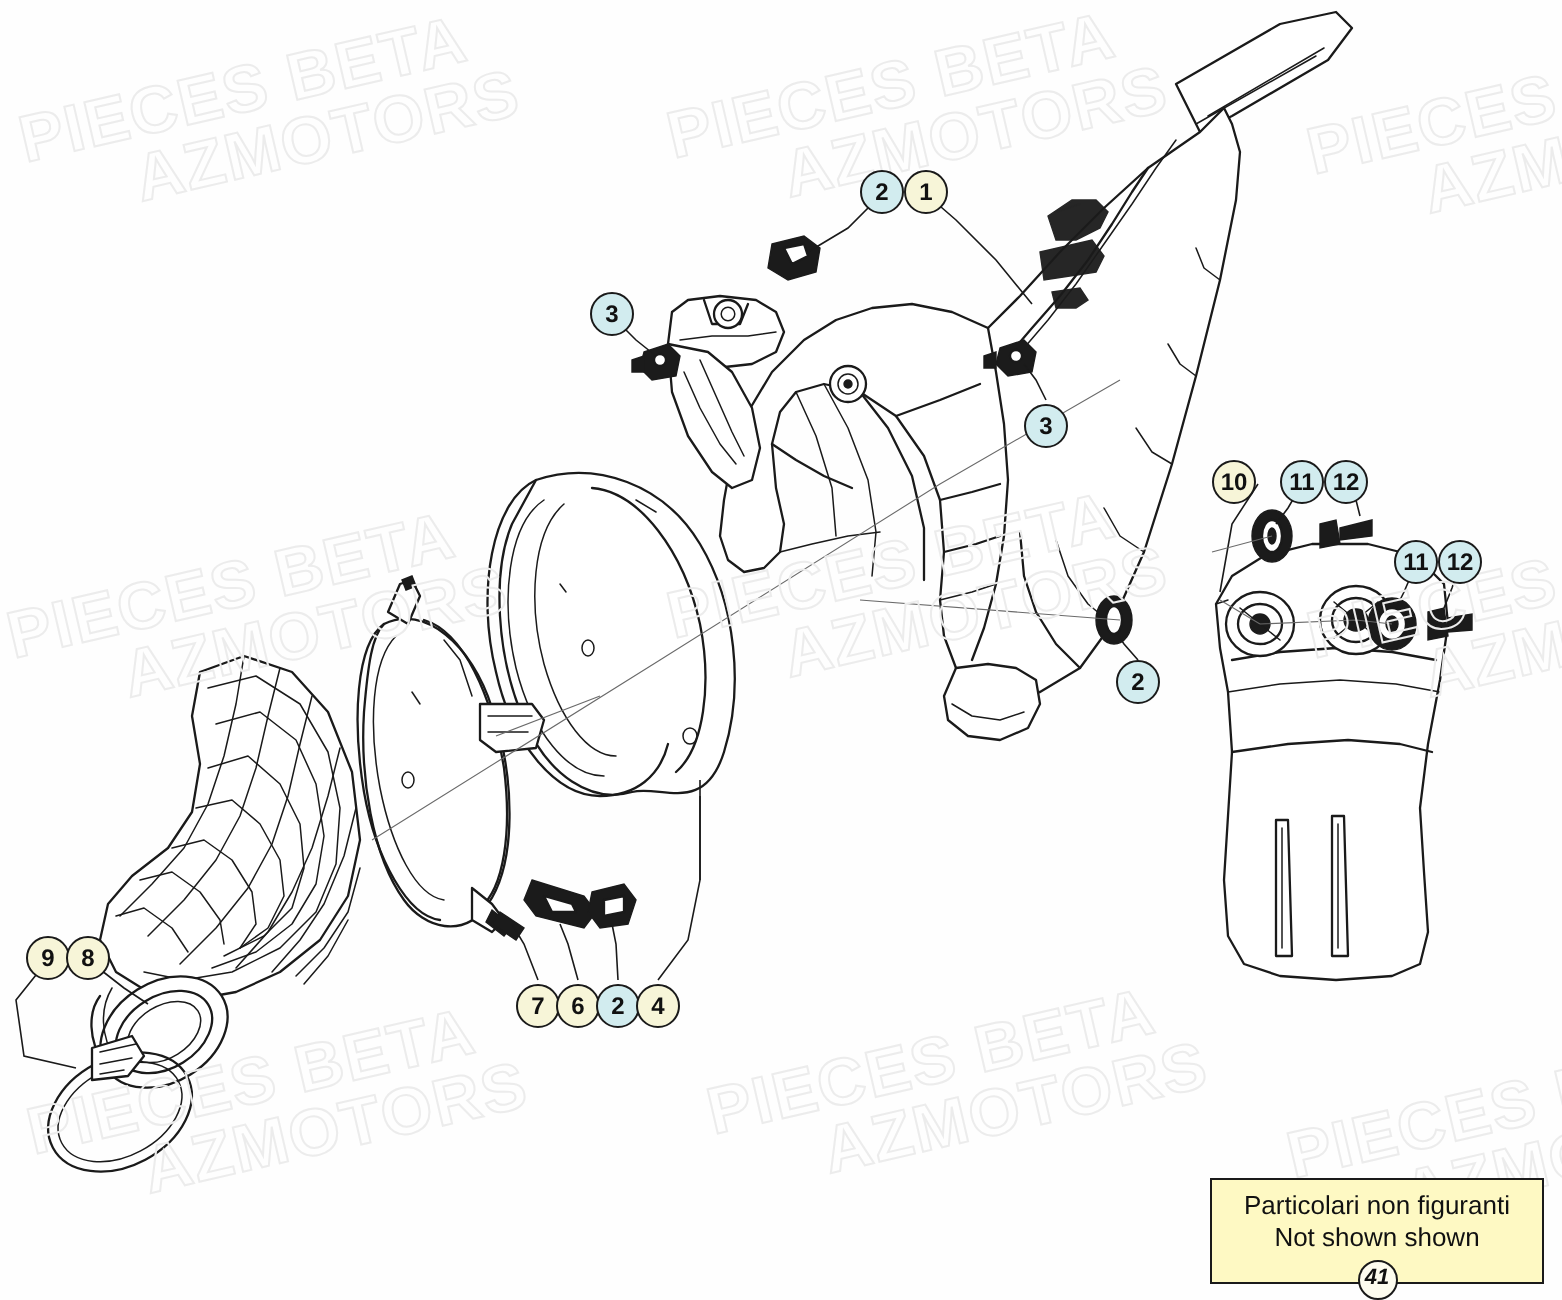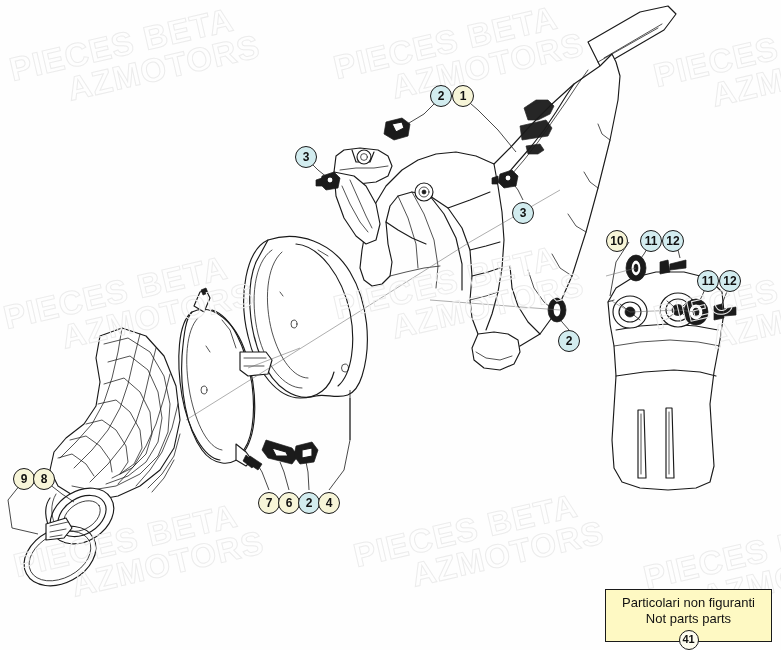--- a/index.html
+++ b/index.html
@@ -33,21 +33,21 @@
     width:22px;height:22px;border-radius:50%;
     border:1.3px solid #1a1a1a;
     display:flex;align-items:center;justify-content:center;
     font-size:12px;font-weight:bold;color:#111;
     font-family:"Liberation Sans", sans-serif;
     box-sizing:border-box;
     line-height:1;
   }
   .callout.cream{background:#f7f5d8;}
   .callout.cyan{background:#d2ecef;}
-  .callout.plain{background:#fdfcef;}
+  .callout.plain{background:#fdfcef;font-style:italic;}
 
   
   .nsbox{
     position:absolute;
     border:1.4px solid #1a1a1a;
     background:#fef9c3;
     text-align:center;
     box-sizing:border-box;
     padding:5px 10px 6px 10px;
   }
@@ -384,17 +384,17 @@
   <div class="callout cyan" style="left:558px;top:330px;">2</div>
   <div class="callout cream" style="left:13px;top:468px;">9</div>
   <div class="callout cream" style="left:33px;top:468px;">8</div>
   <div class="callout cream" style="left:258px;top:492px;">7</div>
   <div class="callout cream" style="left:278px;top:492px;">6</div>
   <div class="callout cyan" style="left:298px;top:492px;">2</div>
   <div class="callout cream" style="left:318px;top:492px;">4</div>
 
   <div class="nsbox" style="left:605px;top:589px;width:167px;height:53px;">
     <div class="ln">Particolari non figuranti</div>
-    <div class="ln">Not parts parts</div>
+    <div class="ln">Not shown shown</div>
     <div class="callout plain bub" style="position:relative;left:0;top:0;width:20px;height:20px;font-size:11px;">41</div>
   </div>
 
 </div>
 
 </body></html>

